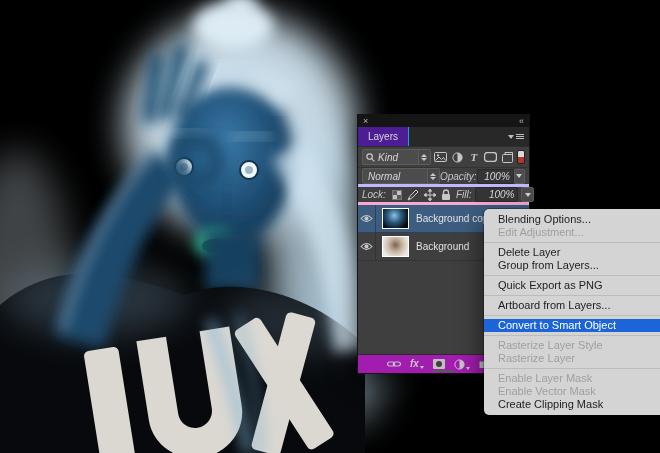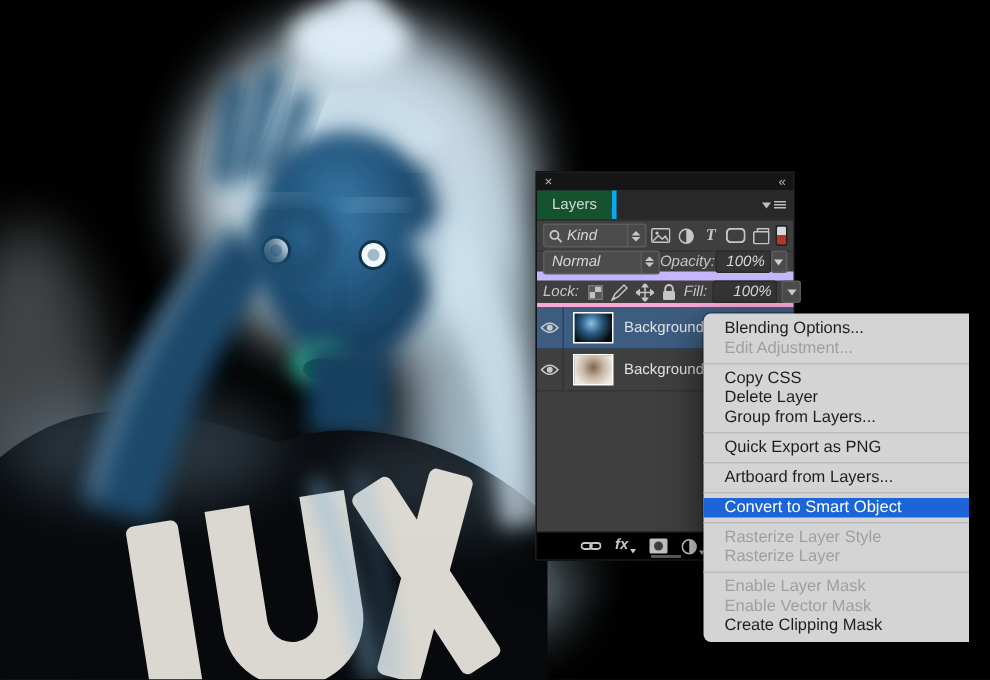--- a/index.html
+++ b/index.html
@@ -20,22 +20,22 @@
   .panel-titlebar {
     height:12px; background:#151515; display:flex; align-items:center;
     justify-content:space-between; padding:0 5px; flex:0 0 auto;
   }
   .tb-glyph { color:#b4b4b4; font-size:9px; line-height:9px; cursor:default; }
   .panel-tabs {
     height:20px; background:#282828; display:flex; align-items:stretch; flex:0 0 auto;
     border-bottom:1px solid #2e2e2e;
   }
   .tab-active {
-    background:#14532d; color:#d8d8d8; font-size:10px; padding:0 10px;
-    display:flex; align-items:center; border-right:3px solid #0ea5e9;
+    background:#4c1d95; color:#d8d8d8; font-size:10px; padding:0 10px;
+    display:flex; align-items:center; border-right:1px solid #0ea5e9;
   }
   .flyout { margin-left:auto; display:flex; align-items:center; gap:2px; padding:0 5px; }
   .flyout .caret { width:0; height:0; border-left:3px solid transparent; border-right:3px solid transparent; border-top:4px solid #bdbdbd; }
   .flyout .lines { display:flex; flex-direction:column; gap:1px; }
   .flyout .lines i { display:block; width:8px; height:1px; background:#bdbdbd; }
 
   .row { display:flex; align-items:center; padding:0 4px; flex:0 0 auto;font-style:italic; }
   .filter-row { height:21px; border-bottom:1px solid #333; gap:3px; }
   .combo {
     height:16px; background:#4c4c4c; border:1px solid #5c5c5c; border-radius:2px;
@@ -44,21 +44,21 @@
   .combo .spin { margin-left:auto; border-left:1px solid #5c5c5c; height:100%; width:12px;
     display:flex; flex-direction:column; align-items:center; justify-content:center; gap:1px; background:#484848; }
   .spin i { width:0; height:0; border-left:3px solid transparent; border-right:3px solid transparent; }
   .spin .up { border-bottom:3px solid #c9c9c9; } .spin .dn { border-top:3px solid #c9c9c9; }
   .kind-box { width:70px; padding-left:3px; gap:3px; }
   .fbtn { width:14px; height:15px; display:flex; align-items:center; justify-content:center; color:#c6c6c6; }
   .fbtn svg { display:block; }
   .filter-toggle { margin-left:auto; width:8px; height:14px; border-radius:2px;
     background:linear-gradient(#d9d9d9 0 50%, #b5342c 50% 100%); border:1px solid #222; }
 
-  .blend-row { height:19px; gap:0; border-bottom:6px solid #c4b5fd; }
+  .blend-row { height:19px; gap:0; border-bottom:3px solid #c4b5fd; }
   .normal-box { width:92px; padding-left:5px; }
   .lbl { color:#c6c6c6; font-size:10px; }
   .val-box {
     height:15px; background:#353535; border:1px solid #2a2a2a; border-radius:2px;
     color:#d9d9d9; font-size:10px; display:flex; align-items:center; justify-content:flex-end;
     padding:0 3px; width:43px;
   }
   .drop-btn {
     width:13px; height:15px; background:#4c4c4c; border:1px solid #5c5c5c; border-radius:2px;
     display:flex; align-items:center; justify-content:center;
@@ -76,32 +76,32 @@
   .layer-row { height:28px; display:flex; align-items:center; border-bottom:1px solid #343434; flex:0 0 auto; }
   .layer-row.selected { background:#3d5d80; border-bottom-color:#2c425a; }
   .eye-cell { width:18px; align-self:stretch; display:flex; align-items:center; justify-content:center;
     border-right:1px solid #333; }
   .layer-row.selected .eye-cell { border-right-color:#2c425a; }
   .thumb { width:27px; height:21px; border:1px solid #fff; margin-left:6px; flex:0 0 auto; }
   .thumb-dark { background:radial-gradient(circle at 45% 35%, #8fc0e2 0%, #2a5a80 38%, #060a0e 80%); }
   .thumb-light { background:radial-gradient(circle at 50% 42%, #7d6450 0%, #c8b7a5 42%, #ece8e2 80%); }
   .layer-name { color:#e2e2e2; font-size:10px; margin-left:7px; white-space:nowrap; }
 
-  .panel-footer { height:19px; border-top:1px solid #2b2b2b; background:#000000;
+  .panel-footer { height:19px; border-top:1px solid #2b2b2b; background:#a21caf;
     display:flex; align-items:center; gap:9px; padding-left:29px; flex:0 0 auto; position:relative; }
   .ft { display:flex; align-items:flex-end; color:#c6c6c6; }
   .fx-label { font-size:10px; font-style:italic; font-weight:bold; color:#c6c6c6; line-height:10px; }
   .tiny-caret { width:0; height:0; border-left:2px solid transparent; border-right:2px solid transparent; border-top:3px solid #c6c6c6; margin-left:1px; }
   .mask-ic { width:12px; height:10px; background:#c0c0c0; border-radius:1px; position:relative; }
   .mask-ic::after { content:""; position:absolute; left:3px; top:2px; width:6px; height:6px; border-radius:50%; background:#3f3f3f; }
   .grip { position:absolute; left:50%; bottom:1px; transform:translateX(-50%); width:20px; height:2px; background:#5a5a5a; }
 
   
   .context-menu {
-    position:absolute; left:469px; top:209px; width:177px; padding:4px 0;
+    position:absolute; left:484px; top:209px; width:177px; padding:4px 0;
     background:#d4d4d4; border-radius:5px 0 0 5px;
     box-shadow:0 10px 26px rgba(0,0,0,.6), 0 0 0 1px rgba(0,0,0,.25);
     z-index:5;
   }
   .mi { height:13px; line-height:13px; font-size:11px; color:#1d1d1d; padding-left:14px; white-space:nowrap; }
   .mi.disabled { color:#9f9f9f; }
   .mi.highlighted { background:#1b65d9; color:#fff; }
   .msep { border-top:1px solid #bcbcbc; margin:3px 0; }
 </style>
 </head>
@@ -335,21 +335,20 @@
           </svg>
       </span>
       <span class="grip"></span>
     </div>
   </section>
 
   <nav class="context-menu">
     <div class="mi">Blending Options...</div>
     <div class="mi disabled">Edit Adjustment...</div>
     <div class="msep"></div>
-    <div class="mi">Copy CSS</div>
     <div class="mi">Delete Layer</div>
     <div class="mi">Group from Layers...</div>
     <div class="msep"></div>
     <div class="mi">Quick Export as PNG</div>
     <div class="msep"></div>
     <div class="mi">Artboard from Layers...</div>
     <div class="msep"></div>
     <div class="mi highlighted">Convert to Smart Object</div>
     <div class="msep"></div>
     <div class="mi disabled">Rasterize Layer Style</div>

